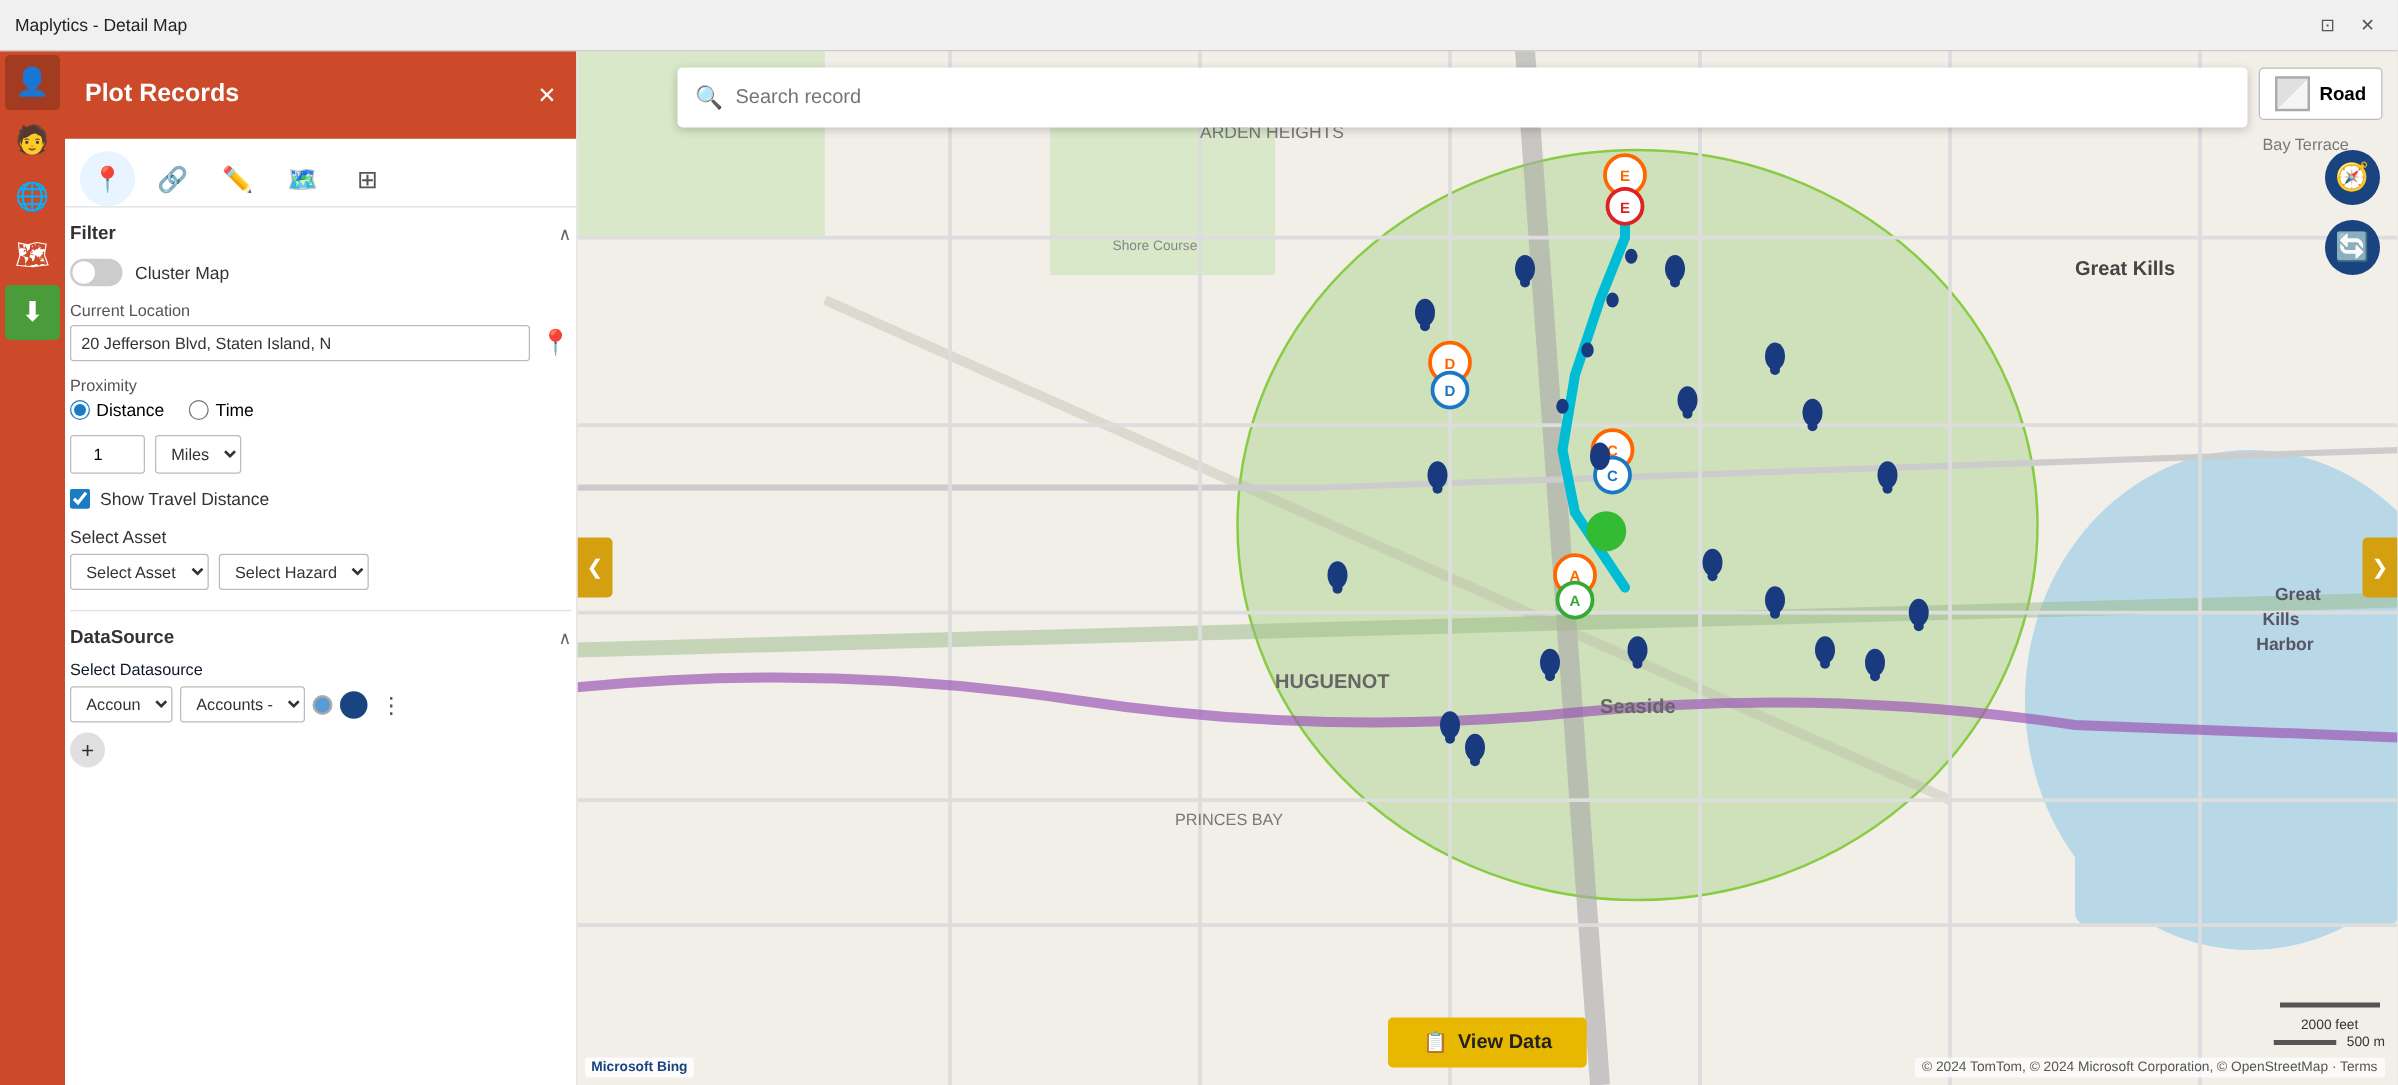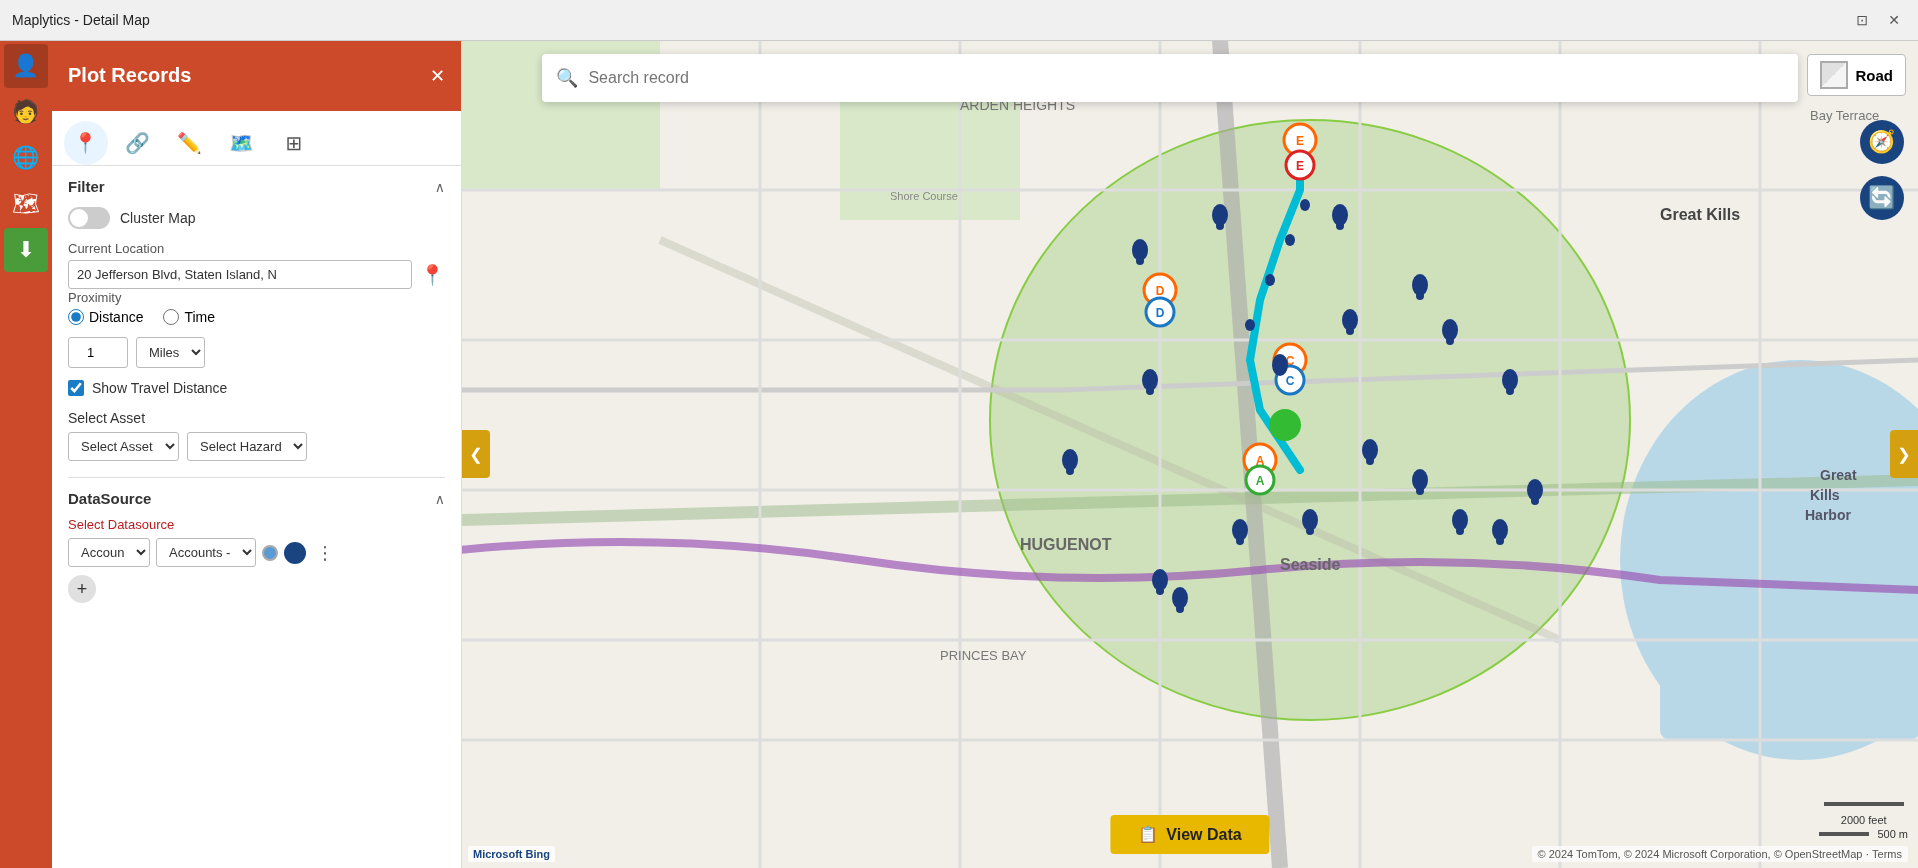--- a/index.html
+++ b/index.html
@@ -44,21 +44,21 @@
 
     
     .panel-tabs { display: flex; padding: 10px 12px 0; gap: 8px; border-bottom: 1px solid #e0e0e0; }
     .panel-tab {
       width: 44px; height: 44px; display: flex; align-items: center; justify-content: center;
       cursor: pointer; border-radius: 50%; font-size: 20px; color: #555;
     }
     .panel-tab.active { background: #e8f4ff; color: #1a7cc4; }
 
     
-    .panel-content { padding: 12px 16px; flex: 1; }
+    .panel-content { padding: 12px 4px; flex: 1; }
 
     .section-header {
       display: flex; align-items: center; justify-content: space-between;
       margin-bottom: 12px;
     }
     .section-title { font-size: 15px; font-weight: 600; color: #333; }
     .collapse-btn { font-size: 14px; color: #666; cursor: pointer; background: none; border: none; }
 
     
     .toggle-row { display: flex; align-items: center; gap: 10px; margin-bottom: 12px; }
@@ -67,21 +67,21 @@
       position: relative; cursor: pointer; flex-shrink: 0;
     }
     .toggle-knob {
       width: 18px; height: 18px; background: white; border-radius: 50%;
       position: absolute; top: 2px; left: 2px; transition: left 0.2s;
     }
     .toggle-label { font-size: 14px; color: #333; }
 
     
     .field-label { font-size: 13px; color: #555; margin-bottom: 4px; font-weight: 500; }
-    .field-row { display: flex; align-items: center; gap: 8px; margin-bottom: 1px; }
+    .field-row { display: flex; align-items: center; gap: 8px; margin-bottom: 12px; }
     .text-input {
       flex: 1; border: 1px solid #bbb; border-radius: 3px; padding: 6px 8px;
       font-size: 13px; color: #333;
     }
     .location-pin { font-size: 20px; cursor: pointer; }
 
     
     .radio-group { display: flex; gap: 20px; margin-bottom: 12px; }
     .radio-option { display: flex; align-items: center; gap: 5px; cursor: pointer; font-size: 14px; }
     .radio-input { width: 16px; height: 16px; cursor: pointer; accent-color: #1a7cc4; }
@@ -107,21 +107,21 @@
     .select-row { display: flex; gap: 8px; margin-bottom: 16px; }
     .select-sm { border: 1px solid #bbb; border-radius: 3px; padding: 5px 8px; font-size: 13px; color: #333; background: white; cursor: pointer; }
 
     
     .divider { border: none; border-top: 1px solid #e0e0e0; margin: 4px 0 12px; }
 
     
     .datasource-section { margin-top: 8px; }
     .datasource-header { display: flex; align-items: center; justify-content: space-between; margin-bottom: 10px; gap: 45px; }
     .datasource-label { font-size: 15px; font-weight: 600; color: #333; }
-    .select-datasource-label { font-size: 13px; color: #b91c1c; margin-bottom: 6px; }
+    .select-datasource-label { font-size: 13px; color: #0f172a; margin-bottom: 6px; }
     .datasource-row { display: flex; align-items: center; gap: 6px; margin-bottom: 8px; }
     .dot-small { width: 16px; height: 16px; border-radius: 50%; background: #5b9bd5; border: 2px solid #aaa; cursor: pointer; }
     .dot-large { width: 22px; height: 22px; border-radius: 50%; background: #1a4480; cursor: pointer; }
     .more-btn { font-size: 18px; color: #555; cursor: pointer; padding: 2px 4px; }
     .add-btn { width: 28px; height: 28px; border-radius: 50%; background: #e0e0e0; display: flex; align-items: center; justify-content: center; cursor: pointer; font-size: 18px; color: #333; margin-top: 4px; }
 
     
     .map-container { flex: 1; position: relative; overflow: hidden; }
 
     

